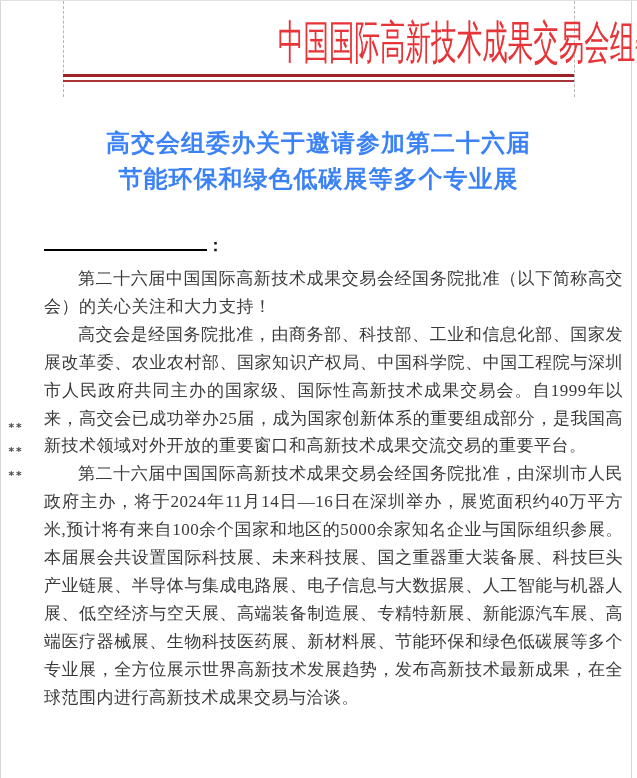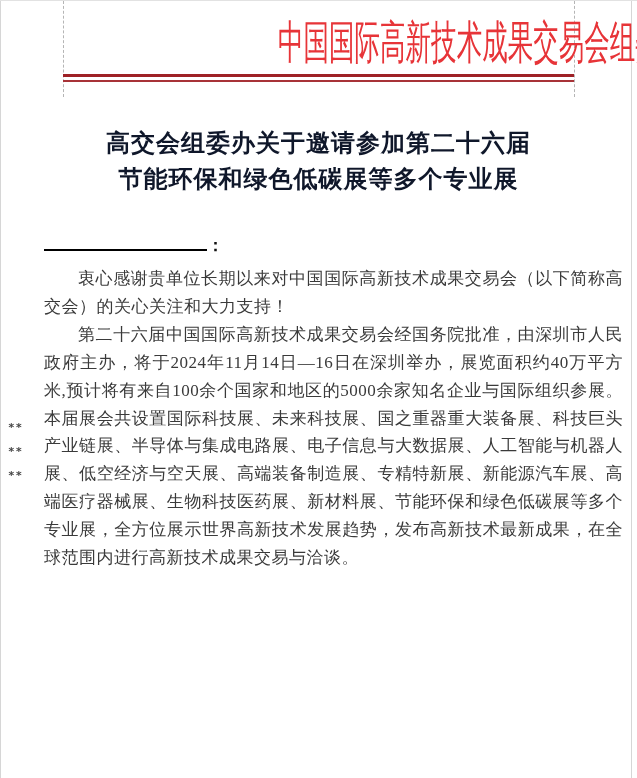--- a/index.html
+++ b/index.html
@@ -36,21 +36,21 @@
   .double-rule{position:absolute;left:63px;top:73px;width:511px;}
   .rule-top{height:3px;background:#9e2126;}
   .rule-gap{height:3px;background:transparent;}
   .rule-bottom{height:2px;background:#a83338;}
 
   
   .doc-title{
     position:absolute;left:0;top:124px;width:637px;
     text-align:center;
     font-family:"Liberation Sans","DejaVu Sans",sans-serif;
-    font-weight:bold;font-size:24px;line-height:36px;color:#0f172a;
+    font-weight:bold;font-size:24px;line-height:36px;color:#3b82f6;
     letter-spacing:1px;
   }
 
   
   .salutation{
     position:absolute;left:44px;top:230px;height:30px;
     font-size:17px;color:#111;
   }
   .blank-line{
     display:inline-block;width:163px;height:18px;
@@ -101,21 +101,22 @@
   <div class="doc-title">
     <div>高交会组委办关于邀请参加第二十六届</div>
     <div>节能环保和绿色低碳展等多个专业展</div>
   </div>
 
   <div class="salutation">
     <span class="blank-line"></span><span class="salutation-colon">：</span>
   </div>
 
   <div class="body-text">
-    <p>衷心感谢贵单位长期以来对中国国际高新技术成果交易会（以下简称高交会）的关心关注和大力支持！</p>
+    <p>第二十六届中国国际高新技术成果交易会经国务院批准（以下简称高交会）的关心关注和大力支持！</p>
+    <p>高交会是经国务院批准，由商务部、科技部、工业和信息化部、国家发展改革委、农业农村部、国家知识产权局、中国科学院、中国工程院与深圳市人民政府共同主办的国家级、国际性高新技术成果交易会。自1999年以来，高交会已成功举办25届，成为国家创新体系的重要组成部分，是我国高新技术领域对外开放的重要窗口和高新技术成果交流交易的重要平台。</p>
     <p>第二十六届中国国际高新技术成果交易会经国务院批准，由深圳市人民政府主办，将于2024年11月14日—16日在深圳举办，展览面积约40万平方米,预计将有来自100余个国家和地区的5000余家知名企业与国际组织参展。本届展会共设置国际科技展、未来科技展、国之重器重大装备展、科技巨头产业链展、半导体与集成电路展、电子信息与大数据展、人工智能与机器人展、低空经济与空天展、高端装备制造展、专精特新展、新能源汽车展、高端医疗器械展、生物科技医药展、新材料展、节能环保和绿色低碳展等多个专业展，全方位展示世界高新技术发展趋势，发布高新技术最新成果，在全球范围内进行高新技术成果交易与洽谈。</p>
   </div>
 
   <div class="margin-marker">
     <div>**</div>
     <div>**</div>
     <div>**</div>
   </div>
 
 </div>

